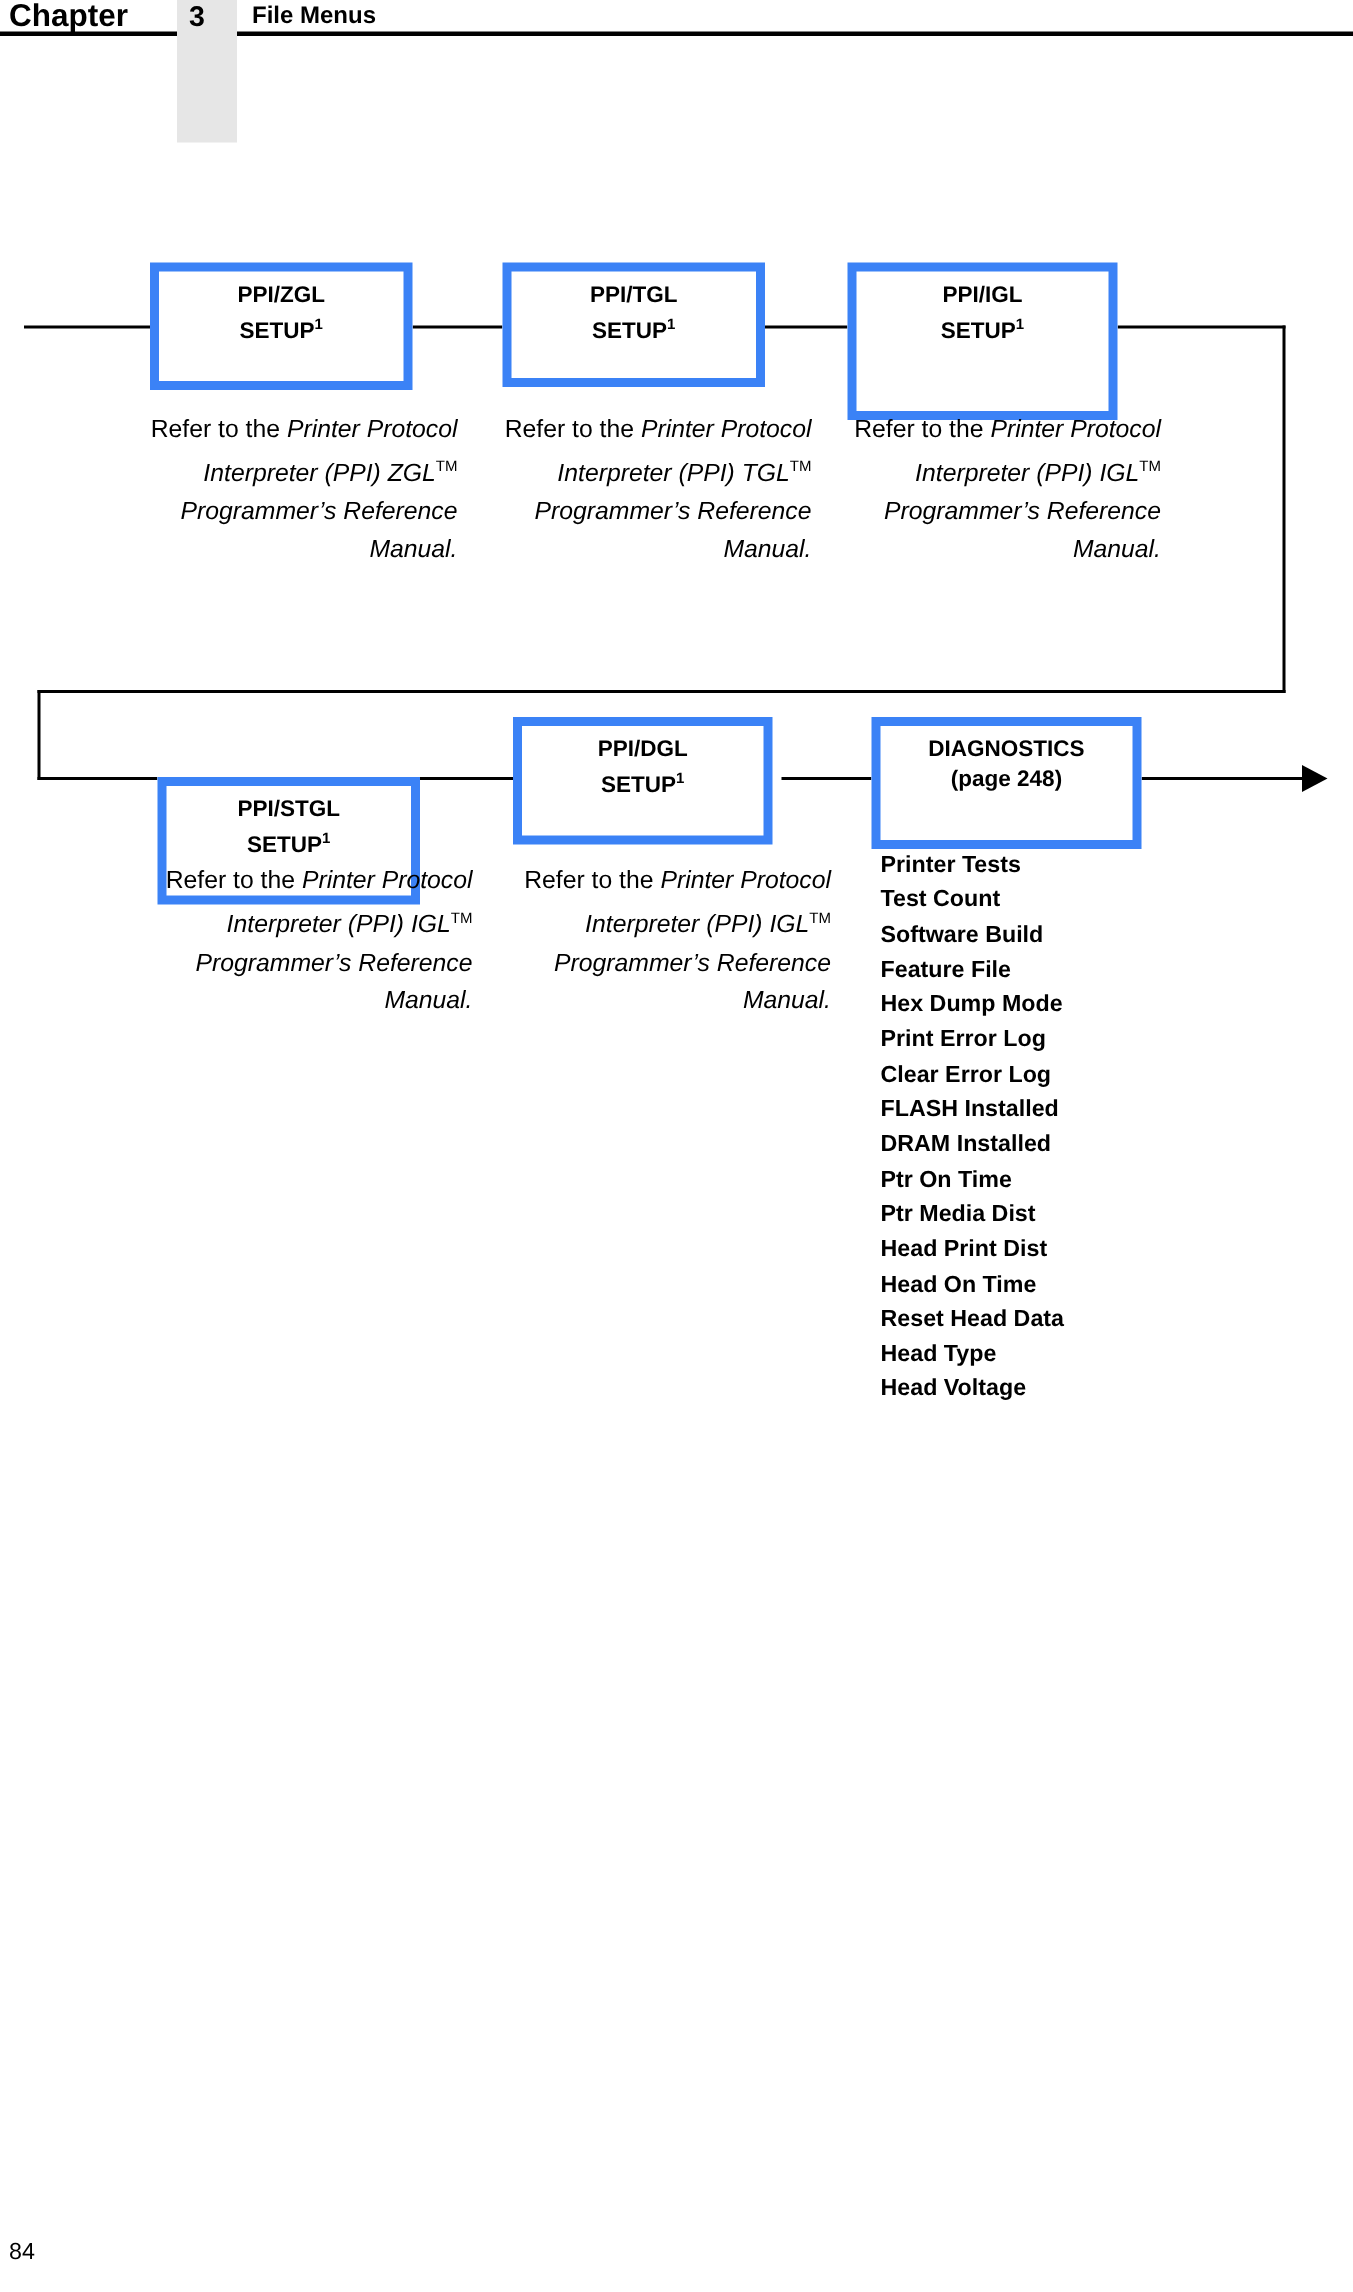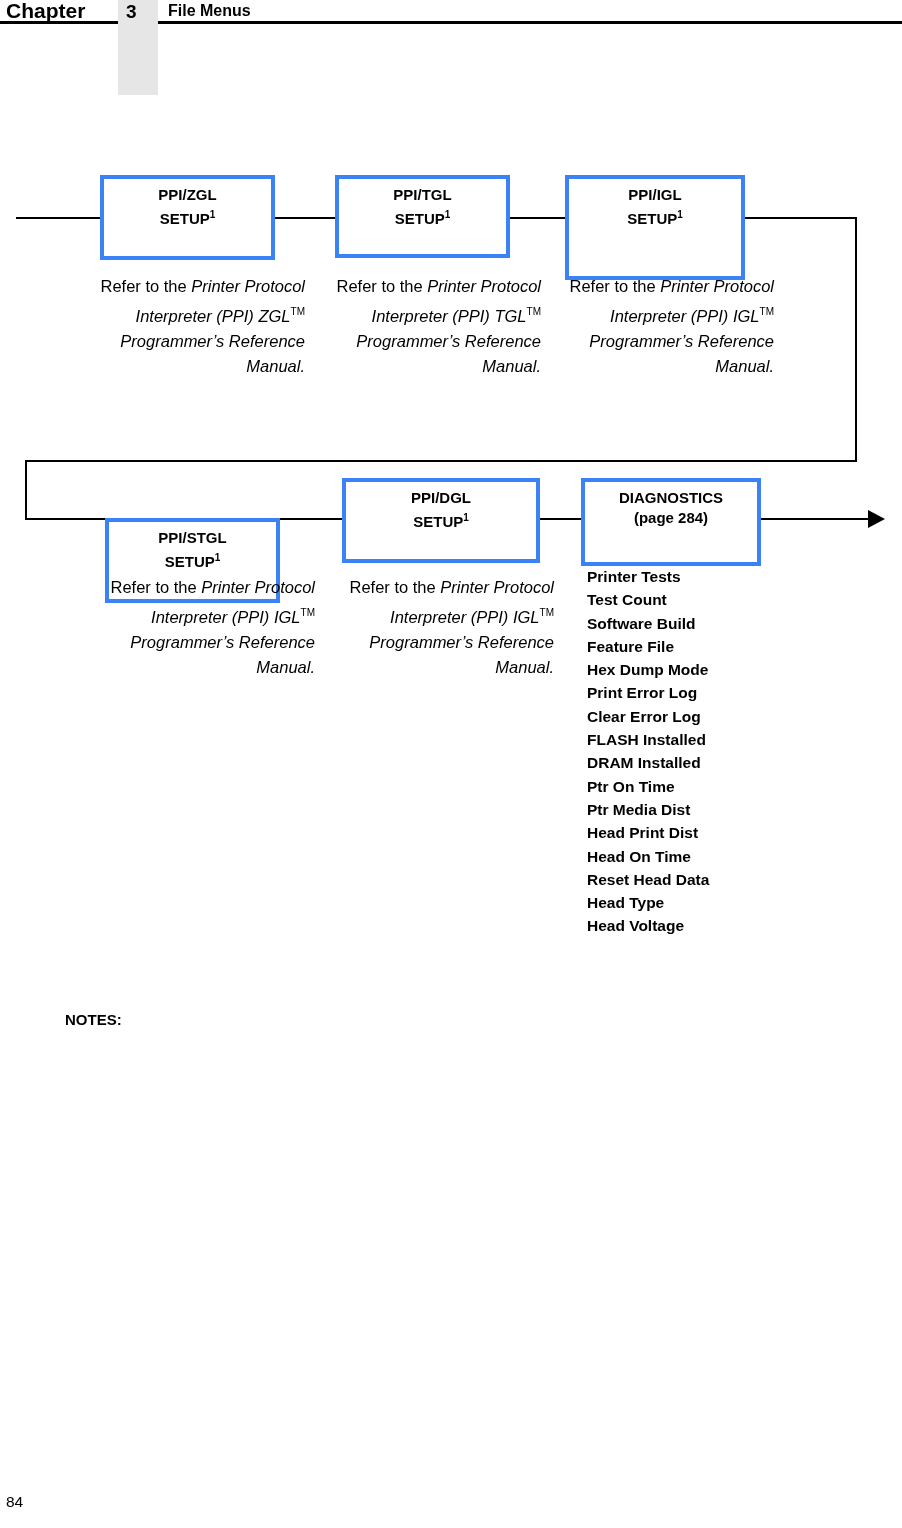--- a/index.html
+++ b/index.html
@@ -46,21 +46,21 @@
     line-height: 1;
     white-space: nowrap;
   }
   #chapter-word { left: 6px; top: 0px; font-size: 21px; }
   #chapter-number { left: 126px; top: 2px; font-size: 19px; }
   #chapter-title { left: 168px; top: 3px; font-size: 16px; }
 
   
   .flow-box {
     position: absolute;
-    border: 4px solid #3b82f6;
+    border: 6px solid #3b82f6;
     background: #fff;
     box-sizing: border-box;
     text-align: center;
   }
   .flow-box .box-line {
     display: block;
     font-weight: bold;
     font-size: 15px;
     line-height: 20px;
     white-space: nowrap;
@@ -200,33 +200,33 @@
 
 <div class="flow-box" style="left:105px; top:478px; width:175px; height:85px;margin-top:40px;">
   <div class="box-lines">
     <span class="box-line">PPI/STGL</span>
     <span class="box-line">
       <span>SETUP</span><span class="sup">1</span>
     </span>
   </div>
 </div>
 
-<div class="flow-box" style="left:342px; top:478px; width:198px; height:85px;">
+<div class="flow-box" style="left:342px; top:478px; width:173px; height:85px;">
   <div class="box-lines">
     <span class="box-line">PPI/DGL</span>
     <span class="box-line">
       <span>SETUP</span><span class="sup">1</span>
     </span>
   </div>
 </div>
 
 <div class="flow-box" style="left:581px; top:478px; width:180px; height:88px;">
   <div class="box-lines">
     <span class="box-line">DIAGNOSTICS</span>
-    <span class="box-line">(page 284)</span>
+    <span class="box-line">(page 248)</span>
   </div>
 </div>
 
 <div class="ref-para" style="left:105px; top:575px;">
   <span>Refer to the </span><span class="it">Printer Protocol Interpreter (PPI) IGL</span><span class="tm">TM</span><span class="it"> Programmer’s Reference Manual.</span>
 </div>
 
 <div class="ref-para" style="left:344px; top:575px;">
   <span>Refer to the </span><span class="it">Printer Protocol Interpreter (PPI) IGL</span><span class="tm">TM</span><span class="it"> Programmer’s Reference Manual.</span>
 </div>
@@ -244,16 +244,15 @@
     <div>Ptr On Time</div>
     <div>Ptr Media Dist</div>
     <div>Head Print Dist</div>
     <div>Head On Time</div>
     <div>Reset Head Data</div>
     <div>Head Type</div>
     <div>Head Voltage</div>
   </div>
 
 <div id="notes-block">
-  <div id="notes-heading">NOTES:</div>
 </div>
 
 <div id="page-number">84</div>
 
 </body></html>

